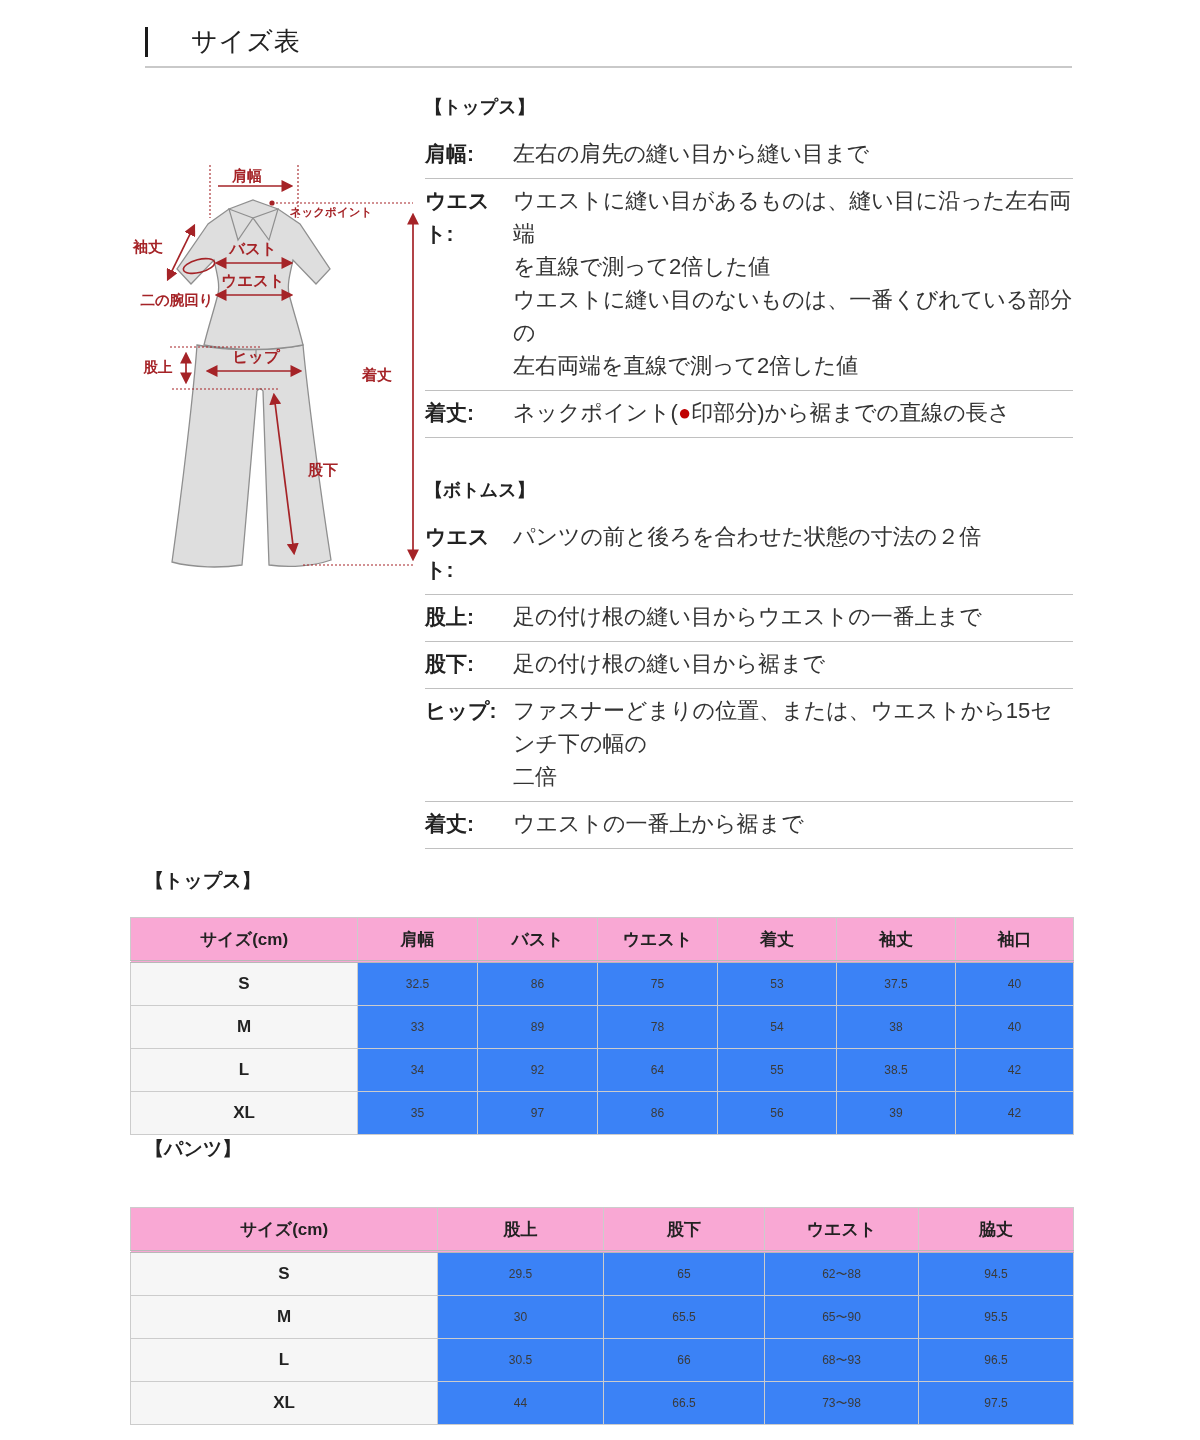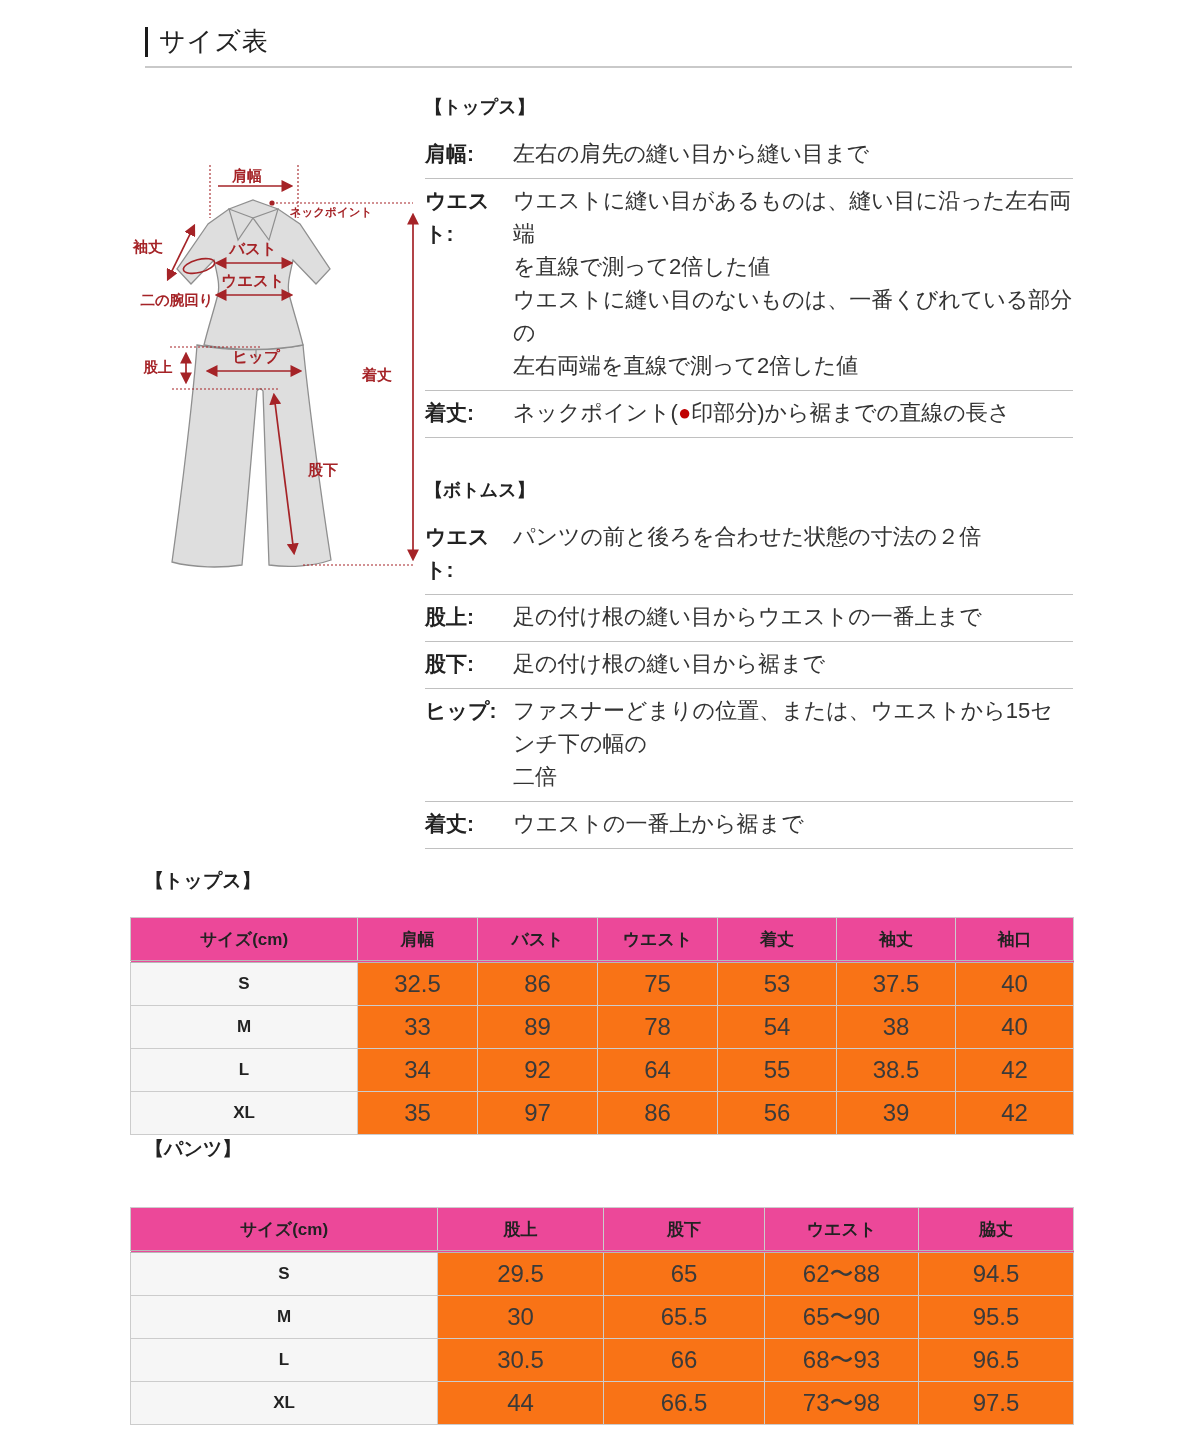--- a/index.html
+++ b/index.html
@@ -1,20 +1,20 @@
 <!DOCTYPE html>
 <html><head>
 <meta charset="utf-8">
 <style>
   html,body{margin:0;padding:0;background:#fff;}
   body{width:1200px;height:1440px;font-family:"Liberation Sans","DejaVu Sans",sans-serif;color:#333;}
   #page{position:relative;width:1200px;height:1440px;background:#fff;overflow:hidden;}
 
   
-  .title-wrap{position:absolute;left:145px;top:24px;display:flex;align-items:center;}
+  .title-wrap{position:absolute;left:145px;top:24px;display:flex;align-items:center;gap:32px;}
   .title-bar{width:3px;height:30px;background:#1a1a1a;margin-right:11px;}
   .title-text{font-size:26px;color:#222;letter-spacing:1px;}
   .title-rule{position:absolute;left:145px;top:66px;width:927px;height:2px;background:#c9c9c9;}
 
   
   .diagram{position:absolute;left:130px;top:148px;width:300px;height:440px;}
   .diagram text{font-weight:bold;fill:#a52327;}
 
   
   .defs{position:absolute;left:425px;top:95px;width:648px;}
@@ -26,23 +26,23 @@
   .red-dot-char{color:#c00000;}
 
   
   .tbl-heading{position:absolute;left:145px;font-size:19px;font-weight:bold;color:#222;}
   .tbl-heading.tops{top:868px;}
   .tbl-heading.pants{top:1136px;}
   table.size-table{position:absolute;left:130px;border-collapse:collapse;table-layout:fixed;width:943px;}
   table.size-table.tops{top:917px;}
   table.size-table.pants{top:1207px;}
   .size-table th,.size-table td{border:1px solid #ccc;text-align:center;height:42px;padding:0;}
-  .size-table thead th{background:#ec4899;font-size:17px;font-weight:bold;color:#222;border-bottom:3px double #b8b8b8;}
+  .size-table thead th{background:#f9a8d4;font-size:17px;font-weight:bold;color:#222;border-bottom:3px double #b8b8b8;}
   .size-table tbody th{background:#f6f6f6;font-size:17px;font-weight:bold;color:#222;}
-  .size-table tbody td{background:#f97316;font-size:24px;color:#3a3a3a;font-weight:400;}
+  .size-table tbody td{background:#3b82f6;font-size:12px;color:#3a3a3a;font-weight:400;}
 </style>
 </head>
 <body>
 
 <div id="page">
 
   <div class="title-wrap">
     <div class="title-bar"></div>
     <div class="title-text">サイズ表</div>
   </div>

